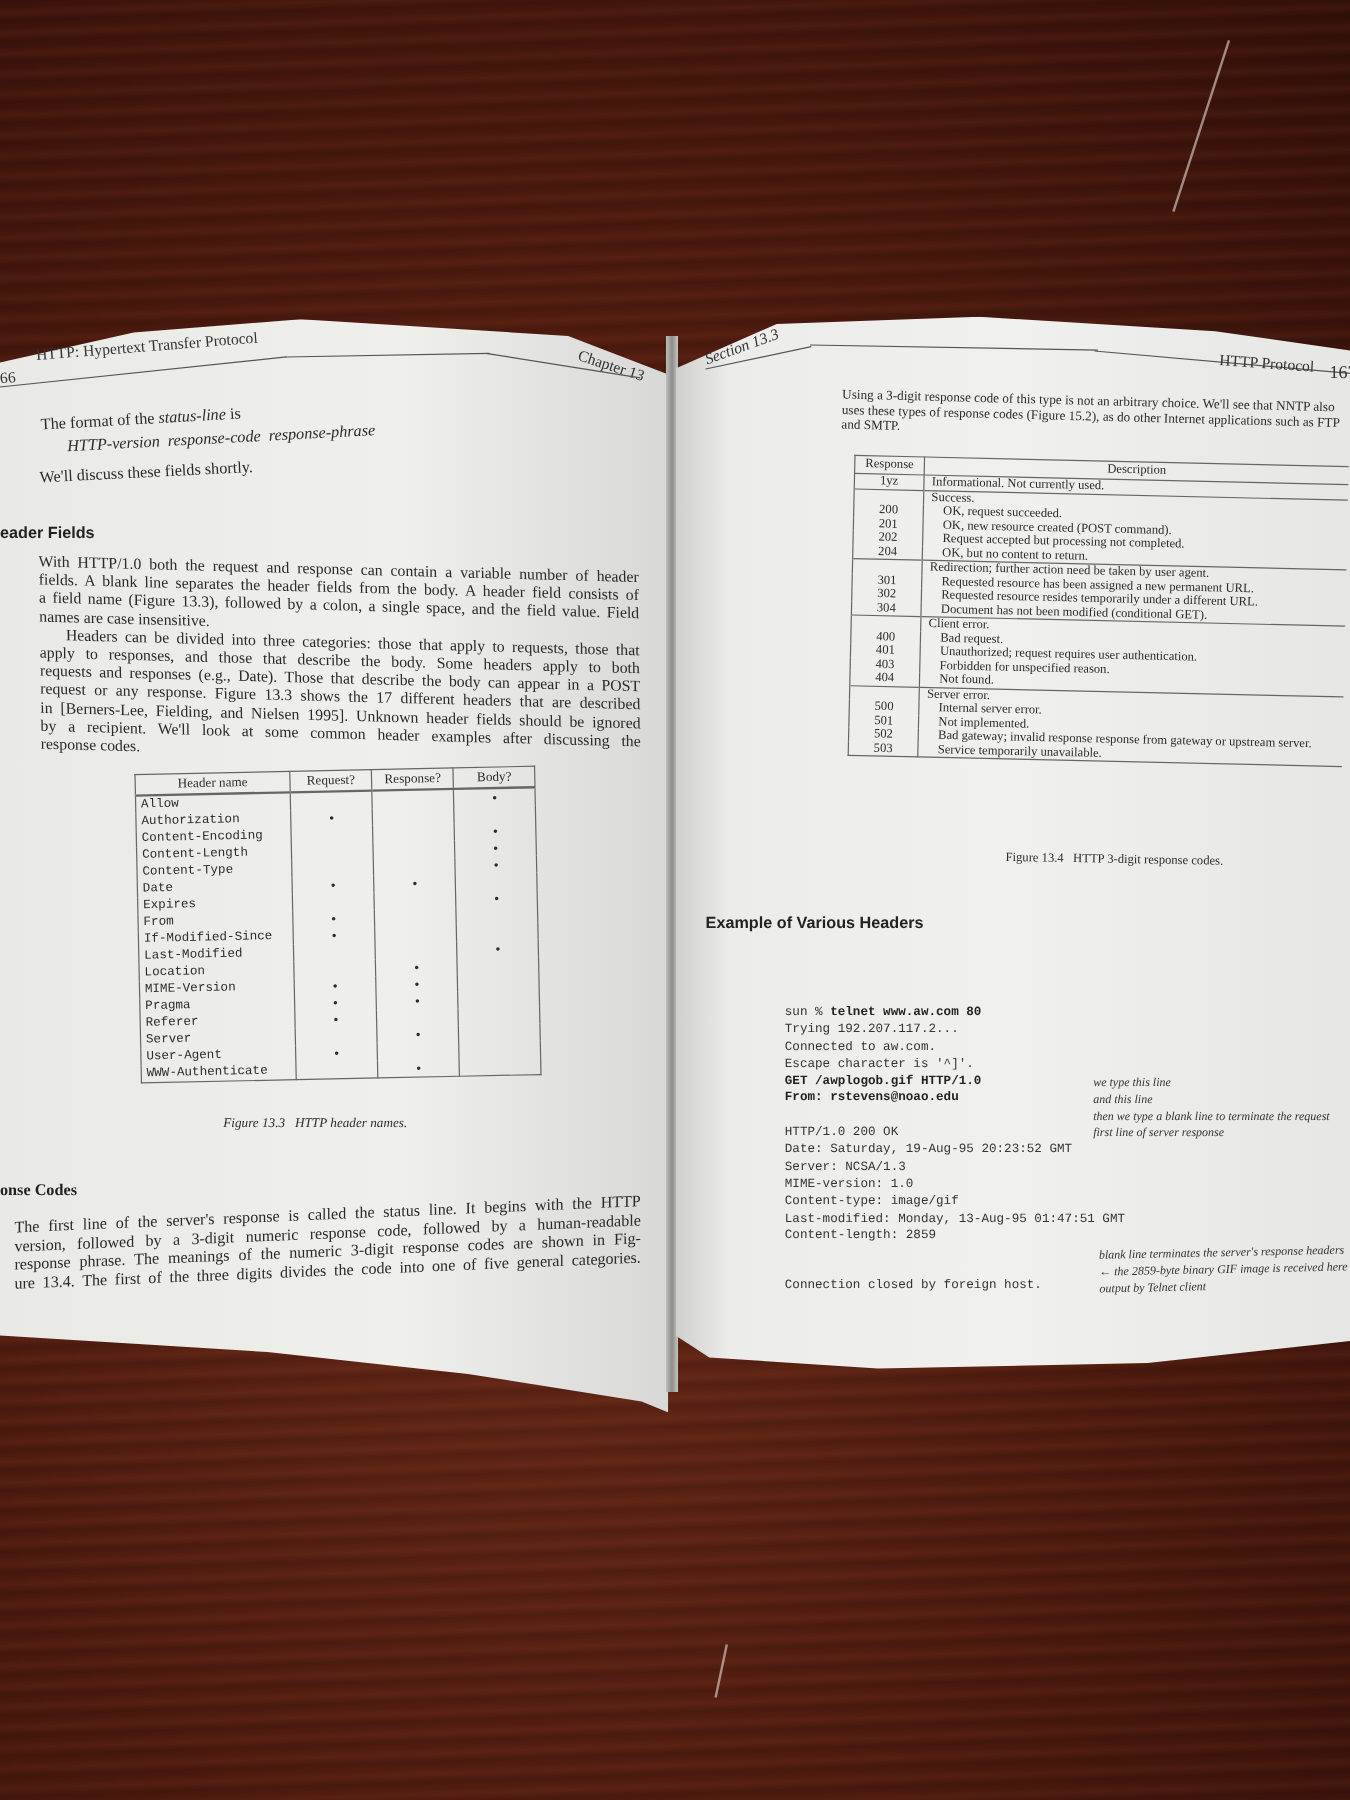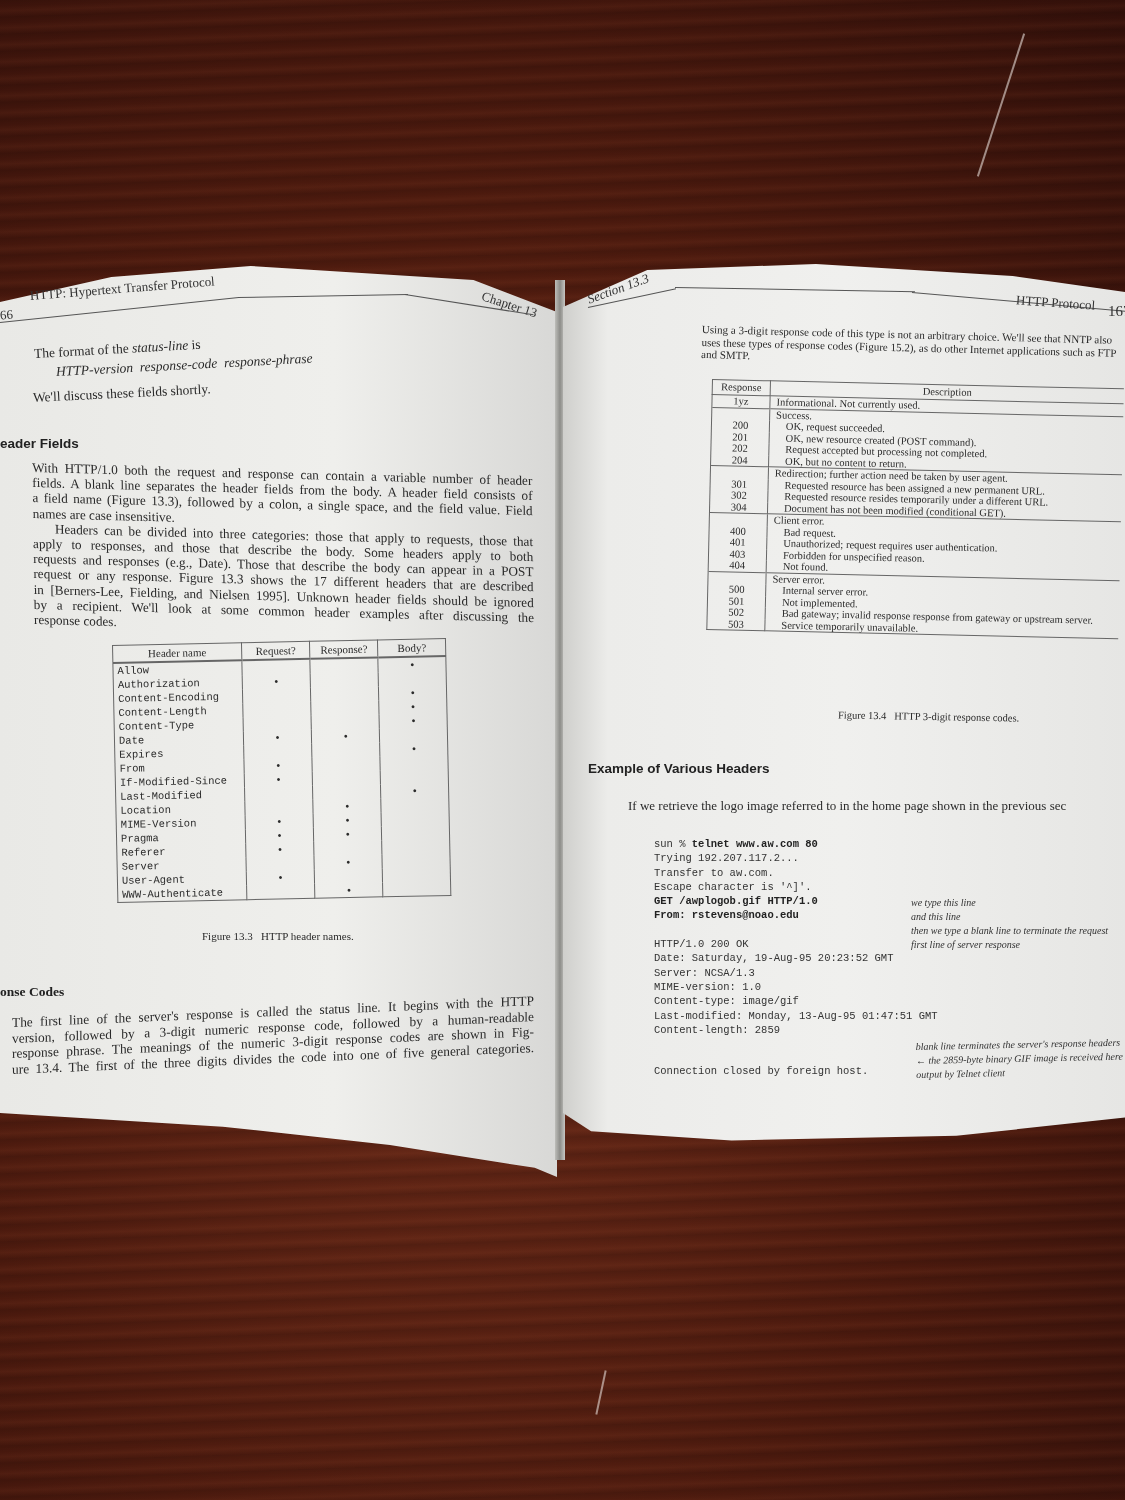--- a/index.html
+++ b/index.html
@@ -191,21 +191,21 @@
           <td class="c"></td>
         </tr>
         <tr>
           <td class="name">WWW-Authenticate</td>
           <td class="c"></td>
           <td class="c">•</td>
           <td class="c"></td>
         </tr>
       </tbody>
   </table>
-  <div class="abs cap" style="left:202px;top:930px;white-space:pre;">Figure 13.3   HTTP header names.</div>
+  <div class="abs cap" style="left:186px;top:930px;white-space:pre;font-style:italic;">Figure 13.3   HTTP header names.</div>
 
   <div class="abs sect" style="left:0;top:984px;font-family:Liberation Serif, serif;">onse Codes</div>
 
   <div class="abs body" style="left:12px;top:1015px;width:522px;white-space:normal;transform:skewY(-2.4deg);transform-origin:left top;font-size:13.4px;line-height:15.5px;">
     <div style="text-align:justify;text-align-last:justify;">The first line of the server's response is called the status line. It begins with the HTTP</div>
     <div style="text-align:justify;text-align-last:justify;">version, followed by a 3-digit numeric response code, followed by a human-readable</div>
     <div style="text-align:justify;text-align-last:justify;">response phrase. The meanings of the numeric 3-digit response codes are shown in Fig-</div>
     <div style="text-align:justify;text-align-last:justify;">ure 13.4. The first of the three digits divides the code into one of five general categories.</div>
   </div>
 </div>
@@ -351,27 +351,26 @@
           <td class="desc">
             <div class="sub">Service temporarily unavailable.</div>
           </td>
         </tr>
       </tbody>
   </table>
   <div class="abs cap" style="left:838px;top:711px;white-space:pre;font-size:10.5px;transform:rotate(1deg);">Figure 13.4   HTTP 3-digit response codes.</div>
 
   <div class="abs sect" style="left:588px;top:761px;">Example of Various Headers</div>
   <div class="abs" style="left:628px;top:798px;font-size:13px;line-height:16px;">
-    <div>If we retrieve the logo image referred to in the home page shown in the previous sec</div>
   </div>
 
   <div class="abs term" style="left:654px;top:837px;">
     <div><span>sun % </span><b>telnet www.aw.com 80</b></div>
     <div>Trying 192.207.117.2...</div>
-    <div>Transfer to aw.com.</div>
+    <div>Connected to aw.com.</div>
     <div>Escape character is '^]'.</div>
     <div><b>GET /awplogob.gif HTTP/1.0</b></div>
     <div><b>From: rstevens@noao.edu</b></div>
     <div>&nbsp;</div>
     <div>HTTP/1.0 200 OK</div>
     <div>Date: Saturday, 19-Aug-95 20:23:52 GMT</div>
     <div>Server: NCSA/1.3</div>
     <div>MIME-version: 1.0</div>
     <div>Content-type: image/gif</div>
     <div>Last-modified: Monday, 13-Aug-95 01:47:51 GMT</div>

